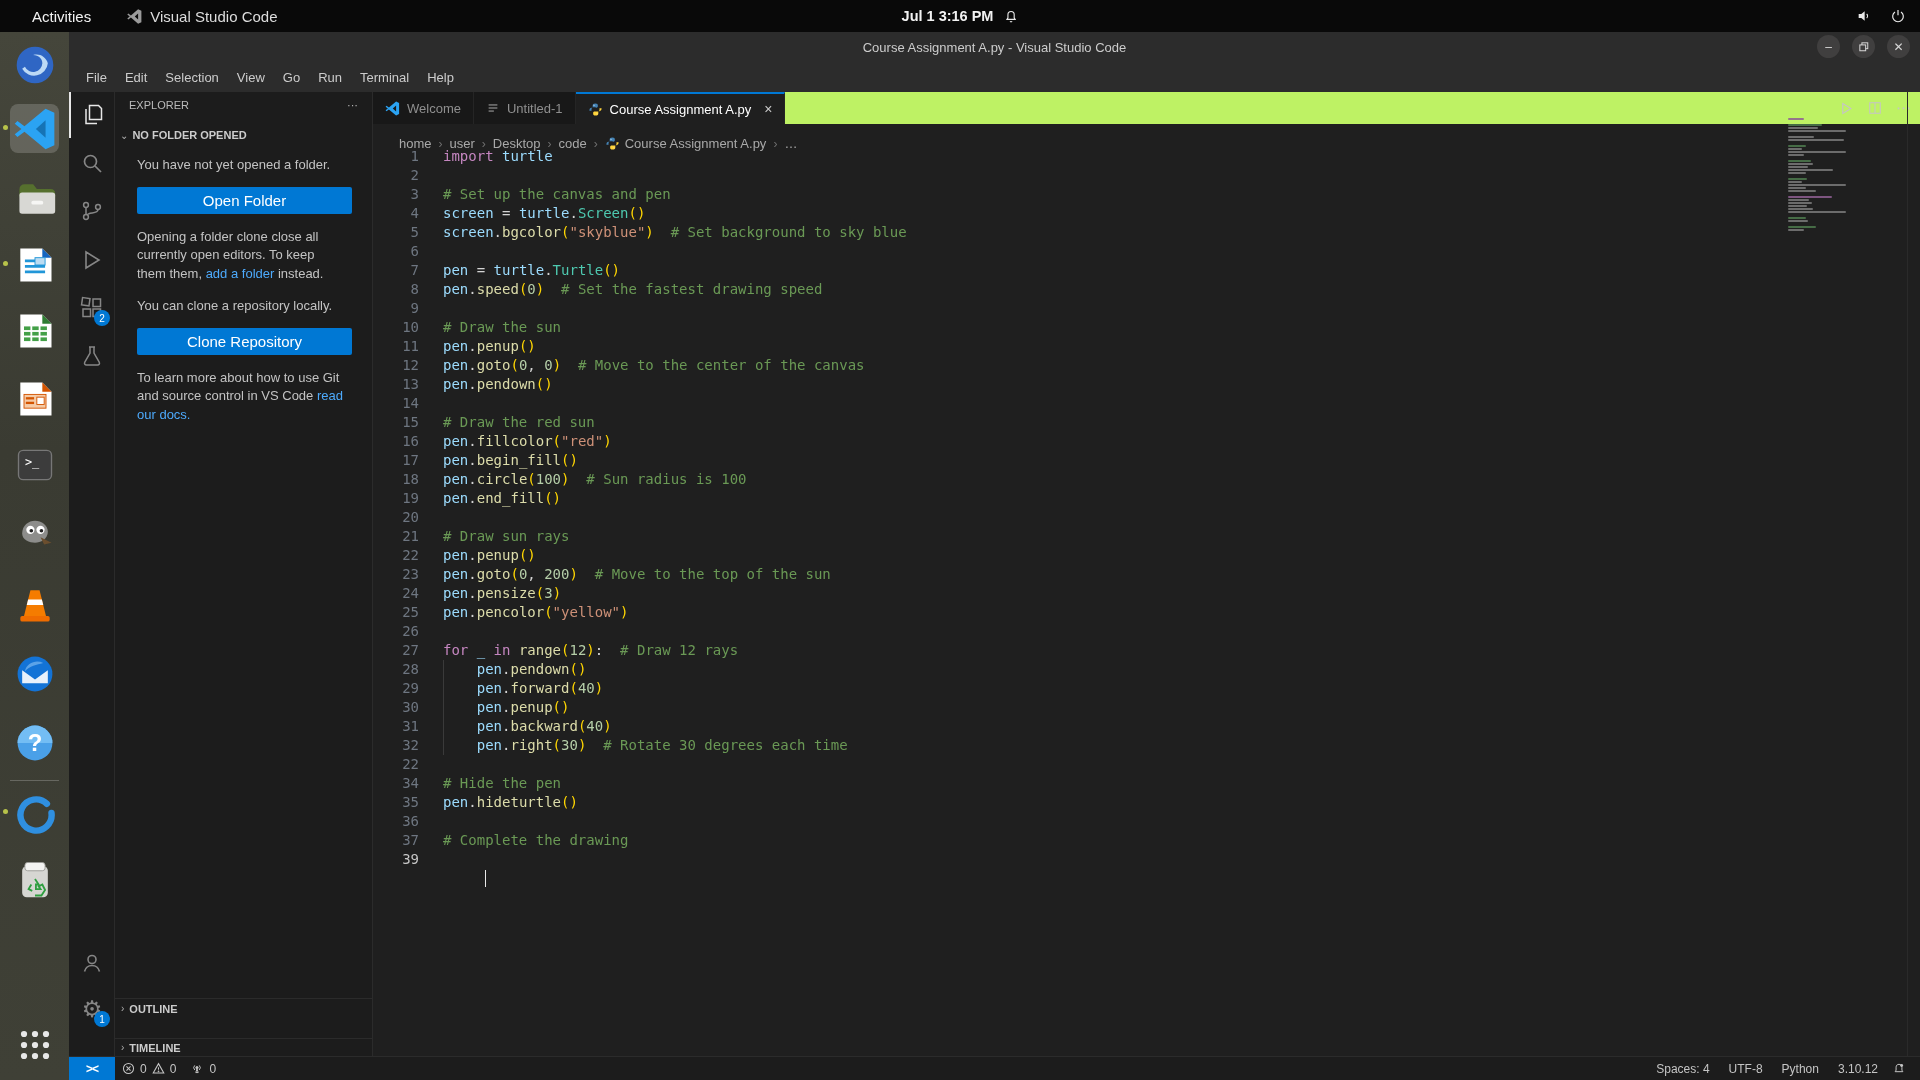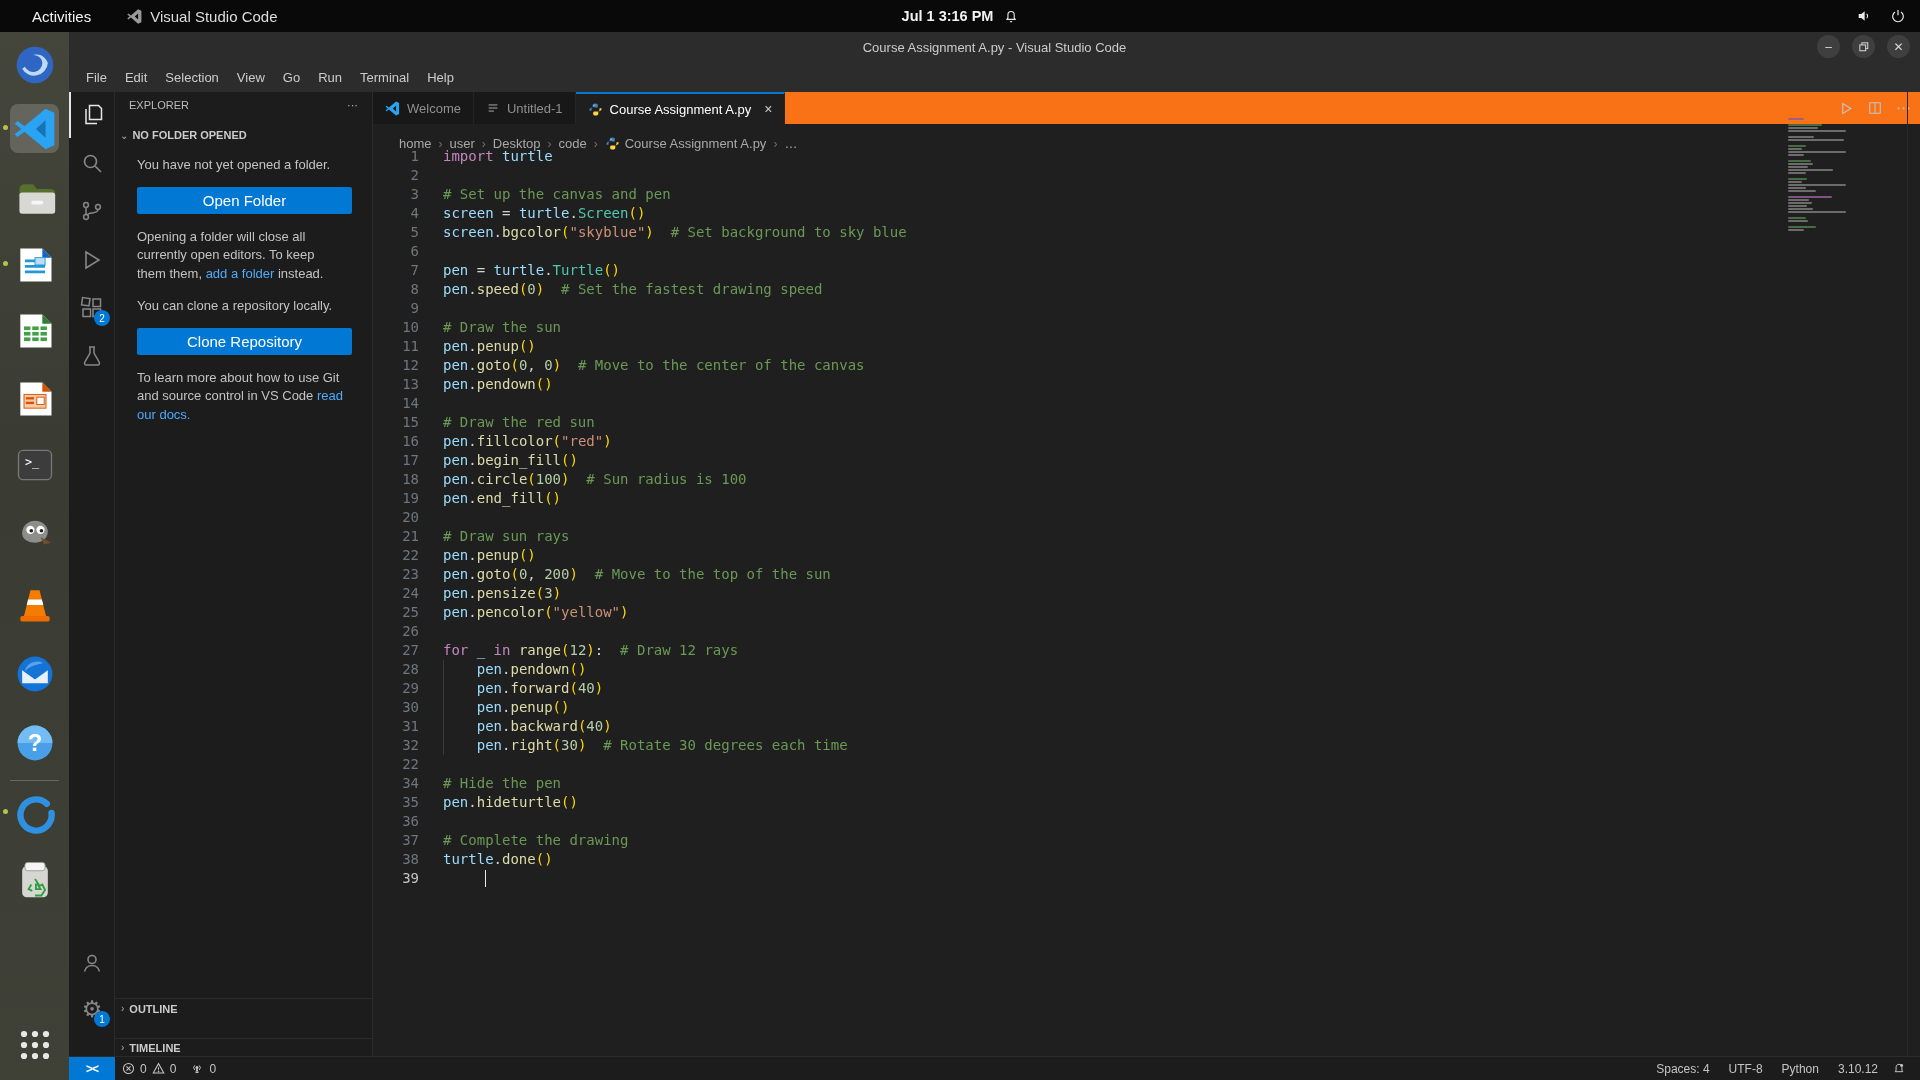--- a/index.html
+++ b/index.html
@@ -56,21 +56,21 @@
   .sb-btn { display:block; width:100%; height:27px; background:#0078d4; color:#ffffff; border:none;
             border-radius:2px; font-size:15px; font-family:inherit; margin:12px 0 14px 0; }
   .sb-link { color:#4daafc; }
   #outline-row,#timeline-row { position:absolute; left:0; right:0; height:20px; border-top:1px solid #2b2b2b;
             display:flex; align-items:center; gap:5px; padding-left:6px; font-size:11px; font-weight:700; color:#cccccc; }
   #outline-row { bottom:38px; } #timeline-row { bottom:0; height:18px;}
   .chev { color:#b0b0b0; font-size:10px; font-weight:400; }
 
   
   #editor { position:absolute; left:304px; top:60px; right:0; bottom:24px; background:#1f1f1f; }
-  #tabbar { position:absolute; left:0; top:0; right:0; height:32px; background:#f97316; display:flex; }
+  #tabbar { position:absolute; left:0; top:0; right:0; height:32px; background:#bef264; display:flex; }
   .tab { height:32px; display:flex; align-items:center; gap:7px; padding:0 12px; font-size:13px;
          color:#8f8f8f; background:#181818; border-right:1px solid #252525; }
   .tab.active { background:#1f1f1f; color:#ffffff; border-top:2px solid #0078d4; }
   .tab .closer { margin-left:6px; color:#cccccc; font-size:14px; }
   #editor-actions { position:absolute; right:8px; top:0; height:32px; display:flex; align-items:center; gap:14px; color:#c5c5c5; }
   #breadcrumb { position:absolute; left:0; top:40px; right:0; height:23px; display:flex; align-items:center;
                 padding-left:26px; gap:7px; font-size:13px; color:#a9a9a9; background:#1f1f1f; }
   .bc-sep { color:#6e6e6e; font-size:12px; }
   .bc-item { display:flex; align-items:center; gap:5px; }
 
@@ -340,21 +340,21 @@
       <span>···</span>
     </div>
     <div id="section-row">
       <span class="chev">⌄</span>
       <span>NO FOLDER OPENED</span>
     </div>
     <div id="sidebar-body">
       <div>You have not yet opened a folder.</div>
       <button class="sb-btn">Open Folder</button>
       <div id="open-note">
-          <div><span>Opening a folder will close all</span></div>
+          <div><span>Opening a folder clone close all</span></div>
           <div><span>currently open editors. To keep</span></div>
           <div><span>them them, </span><span class="sb-link">add a folder</span><span> instead.</span></div>
         </div>
       <div style="margin-top:14px">You can clone a repository locally.</div>
       <button class="sb-btn">Clone Repository</button>
       <div id="git-note">
           <div><span>To learn more about how to use Git</span></div>
           <div><span>and source control in VS Code </span><span class="sb-link">read</span></div>
           <div><span class="sb-link">our docs.</span></div>
         </div>
@@ -470,21 +470,20 @@
         <div class="code-line"><span class="ln">28</span><span class="lc"><span class="tok-w">    </span><span class="tok-v">pen</span><span class="tok-w">.</span><span class="tok-f">pendown</span><span class="tok-p">()</span></span></div>
         <div class="code-line"><span class="ln">29</span><span class="lc"><span class="tok-w">    </span><span class="tok-v">pen</span><span class="tok-w">.</span><span class="tok-f">forward</span><span class="tok-p">(</span><span class="tok-n">40</span><span class="tok-p">)</span></span></div>
         <div class="code-line"><span class="ln">30</span><span class="lc"><span class="tok-w">    </span><span class="tok-v">pen</span><span class="tok-w">.</span><span class="tok-f">penup</span><span class="tok-p">()</span></span></div>
         <div class="code-line"><span class="ln">31</span><span class="lc"><span class="tok-w">    </span><span class="tok-v">pen</span><span class="tok-w">.</span><span class="tok-f">backward</span><span class="tok-p">(</span><span class="tok-n">40</span><span class="tok-p">)</span></span></div>
         <div class="code-line"><span class="ln">32</span><span class="lc"><span class="tok-w">    </span><span class="tok-v">pen</span><span class="tok-w">.</span><span class="tok-f">right</span><span class="tok-p">(</span><span class="tok-n">30</span><span class="tok-p">)</span><span class="tok-w">  </span><span class="tok-m"># Rotate 30 degrees each time</span></span></div>
         <div class="code-line"><span class="ln">22</span><span class="lc"></span></div>
         <div class="code-line"><span class="ln">34</span><span class="lc"><span class="tok-m"># Hide the pen</span></span></div>
         <div class="code-line"><span class="ln">35</span><span class="lc"><span class="tok-v">pen</span><span class="tok-w">.</span><span class="tok-f">hideturtle</span><span class="tok-p">()</span></span></div>
         <div class="code-line"><span class="ln">36</span><span class="lc"></span></div>
         <div class="code-line"><span class="ln">37</span><span class="lc"><span class="tok-m"># Complete the drawing</span></span></div>
-        <div class="code-line"><span class="ln">38</span><span class="lc"><span class="tok-v">turtle</span><span class="tok-w">.</span><span class="tok-f">done</span><span class="tok-p">()</span></span></div>
         <div class="code-line"><span class="ln cur">39</span><span class="lc"></span></div>
       </div>
     <div id="minimap">
         <div class="mm-bar" style="width: 16.25px; background: rgb(142, 95, 146);"></div>
         <div class="mm-bar" style="width: 0px; background: transparent;"></div>
         <div class="mm-bar" style="width: 33.75px; background: rgb(78, 122, 78);"></div>
         <div class="mm-bar" style="width: 30px; background: rgb(122, 122, 122);"></div>
         <div class="mm-bar" style="width: 58px; background: rgb(122, 122, 122);"></div>
         <div class="mm-bar" style="width: 0px; background: transparent;"></div>
         <div class="mm-bar" style="width: 26.25px; background: rgb(122, 122, 122);"></div>

